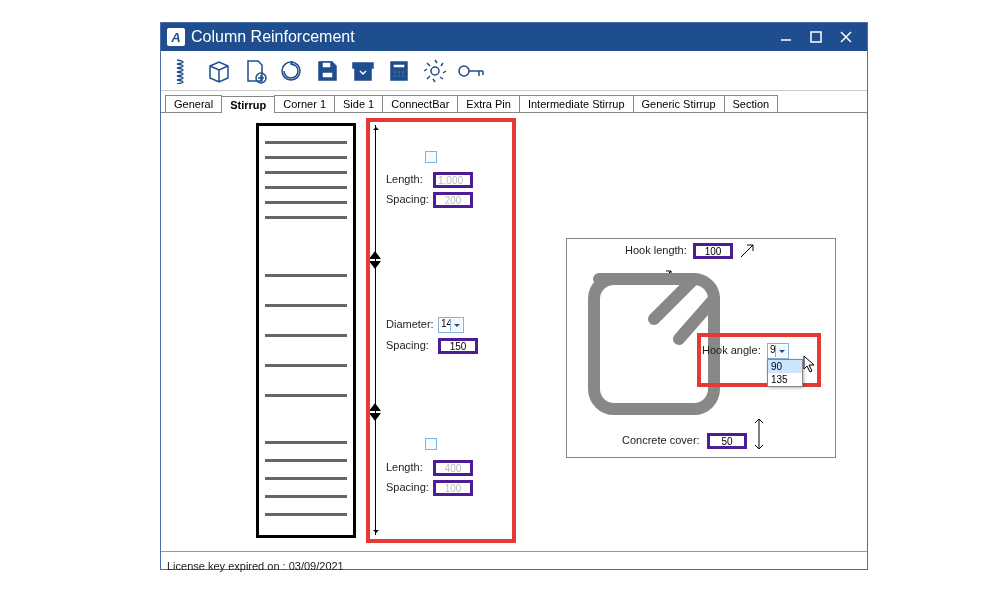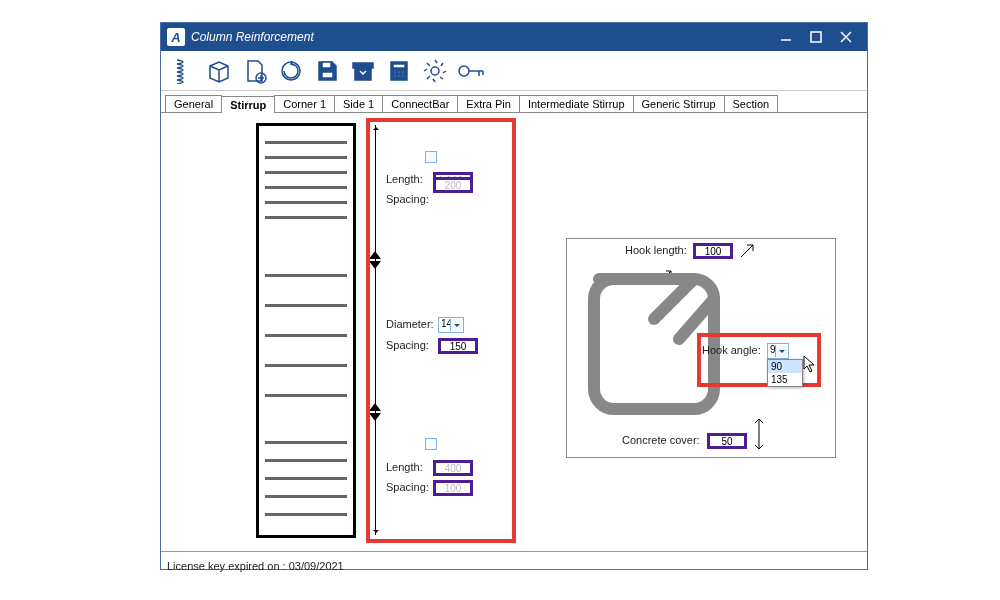--- a/index.html
+++ b/index.html
@@ -1,21 +1,21 @@
 <!DOCTYPE html>
 <html><head>
 <meta charset="utf-8">
 <style>
   * { box-sizing: border-box; }
   body { margin:0; font-family:"Segoe UI",Arial,sans-serif; font-size:11px; background:#fff; }
   .stage { width:1000px; height:600px; position:relative; background:#fff; overflow:hidden; }
   .appwin { position:absolute; left:160px; top:22px; width:708px; height:548px; border:1px solid #4a6ea9; background:#fff; }
   .titlebar { height:28px; background:#1f4e8e; color:#fff; display:flex; align-items:center; padding:0 6px; }
   .titlebar .logo { width:18px; height:18px; margin-right:6px; background:#fff; color:#1f4e8e; font-weight:700; font-style:italic; font-size:13px; border-radius:2px; display:flex; align-items:center; justify-content:center; }
-  .title { font-size:12px; flex:1;font-style:italic; }
+  .title { font-size:16px; flex:1; }
   .winbtn { width:30px; height:20px; display:flex; align-items:center; justify-content:center; color:#fff; font-size:14px; }
   .winbtn svg { stroke:#fff; }
   .toolbar { height:40px; border-bottom:1px solid #ccc; display:flex; align-items:center; padding:0 6px; gap:4px; background:#fff; }
   .tbtn { width:32px; height:32px; display:flex; align-items:center; justify-content:center; color:#1f4e8e; }
   .tbtn svg { stroke:#1f4e8e; fill:none; stroke-width:1.5; }
   .tabstrip { height:22px; display:flex; align-items:flex-end; padding-left:4px; border-bottom:1px solid #888; background:#fff;}
   .tab { border:1px solid #888; border-bottom:none; padding:2px 8px; margin-right:-1px; font-size:11px; background:#fff; cursor:pointer;}
   .tab.active { background:#fff; font-weight:600; position:relative; top:1px; }
   .workarea { position:absolute; left:0; top:90px; right:0; bottom:18px; background:#fff; }
   .statusbar { position:absolute; left:0; right:0; bottom:0; height:18px; border-top:1px solid #999; font-size:11px; padding:8px 6px; color:#222; background:#fff;}
@@ -176,21 +176,21 @@
       <svg style="position:absolute;left:208px;top:290px" width="12" height="18">
           <path d="M6 0 L0 8 L12 8 Z M6 18 L0 10 L12 10 Z" fill="#000"></path>
         </svg>
 
       <div class="redbox1"></div>
 
       <div class="chk" style="left:264px; top:38px;"></div>
       <div class="lbl" style="left:225px; top:60px;">Length:</div>
       <div class="inp dis" style="left:272px; top:59px;">1,000</div>
       <div class="lbl" style="left:225px; top:80px;">Spacing:</div>
-      <div class="inp dis" style="left:272px; top:64px; text-align:center;">200</div>
+      <div class="inp dis" style="left:272px; top:79px; text-align:center;">200</div>
 
       <div class="lbl" style="left:225px; top:205px;">Diameter:</div>
       <div class="sel" style="left:277px; top:204px;">14</div>
       <div class="lbl" style="left:225px; top:226px;">Spacing:</div>
       <div class="inp" style="left:277px; top:225px; text-align:center;">150</div>
 
       <div class="chk" style="left:264px; top:325px;"></div>
       <div class="lbl" style="left:225px; top:348px;">Length:</div>
       <div class="inp dis" style="left:272px; top:347px; text-align:center;">400</div>
       <div class="lbl" style="left:225px; top:368px;">Spacing:</div>

